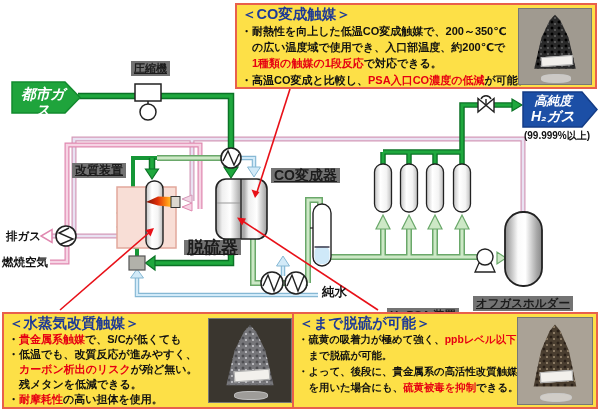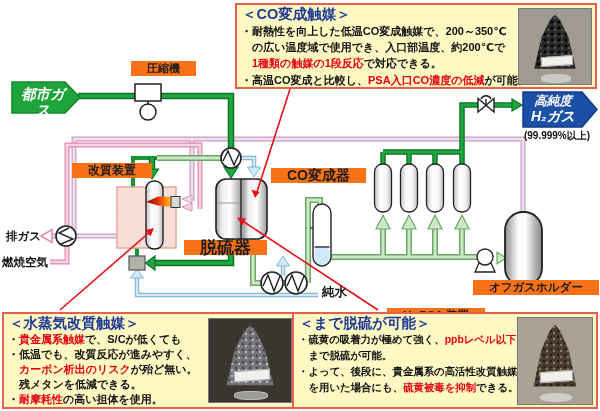--- a/index.html
+++ b/index.html
@@ -1,24 +1,24 @@
 <!DOCTYPE html>
 <html><head>
 <meta charset="utf-8">
 <style>
   html,body{margin:0;padding:0;background:#fff;}
   .stage{position:relative;width:600px;height:411px;background:#ffffff;overflow:hidden;
          font-family:"Liberation Sans","DejaVu Sans",sans-serif;}
   .stage svg{position:absolute;left:0;top:0;z-index:1;}
   .ov{position:absolute;z-index:2;}
-  .ylabel{background:#f97316;color:#1c1c1c;font-weight:bold;font-size:11px;
-          padding:1px 16px;white-space:nowrap;line-height:13px;}
+  .ylabel{background:#737373;color:#1c1c1c;font-weight:bold;font-size:11px;
+          padding:1px 3px;white-space:nowrap;line-height:13px;text-decoration:underline;}
   .plain{color:#111;font-weight:bold;font-size:11.5px;white-space:nowrap;}
   .flagtext{color:#fff;font-weight:bold;text-align:center;line-height:1.1;font-style:italic;}
-  .ann{position:absolute;z-index:3;background:#fef9c3;border:2px solid #e8604c;box-sizing:border-box;}
+  .ann{position:absolute;z-index:3;background:#fde047;border:2px solid #e8604c;box-sizing:border-box;}
   .ann .ttl{color:#1e3a96;font-weight:bold;font-size:14.5px;line-height:17px;margin:1px 0 0 5px;white-space:nowrap;}
   .ann .bullets{margin:0 14px 0 4px;}
   .bullet{font-weight:bold;color:#111;white-space:nowrap;}
   .bullet .red{color:#e60012;}
   .ann-top .bullet{font-size:11px;line-height:16.2px;}
   .ann-bl .bullet{font-size:11px;line-height:15px;}
   .ann-br .bullet{font-size:10.4px;line-height:16px;}
   .photo{position:absolute;border:1px solid #777;box-sizing:border-box;overflow:hidden;}
   .cone{position:absolute;left:14%;top:6%;width:72%;height:76%;
         clip-path:polygon(50% 2%,60% 12%,76% 42%,90% 97%,10% 97%,24% 42%,40% 12%);}
@@ -213,21 +213,21 @@
 
 <div class="ov flagtext" style="left:14px;top:87px;width:58px;font-size:14.5px;">都市ガス</div>
 <div class="ov ylabel" style="left:131px;top:61px;">圧縮機</div>
 <div class="ov ylabel" style="left:72px;top:163px;font-size:12px;">改質装置</div>
 <div class="ov plain" style="left:6px;top:229px;">排ガス</div>
 <div class="ov plain" style="left:2px;top:255px;">燃焼空気</div>
 <div class="ov ylabel" style="left:271px;top:168px;font-size:14px;">CO変成器</div>
 <div class="ov ylabel" style="left:184px;top:240px;font-size:17px;">脱硫器</div>
 <div class="ov plain" style="left:322px;top:284px;font-size:12.5px;">純水</div>
 <div class="ov ylabel" style="left:387px;top:267px;font-size:11.5px;margin-top:41px;">H₂ PSA 装置</div>
-<div class="ov ylabel" style="left:473px;top:280px;font-size:11.5px;">オフガスホルダー</div>
+<div class="ov ylabel" style="left:473px;top:296px;font-size:11.5px;">オフガスホルダー</div>
 <div class="ov flagtext" style="left:524px;top:95px;width:58px;font-size:12.5px;">
   <div>高純度</div>
   <div style="font-size:14px;">H₂ガス</div>
 </div>
 <div class="ov" style="left:514px;top:129px;width:86px;text-align:center;font-size:10px;font-weight:bold;color:#111;">(99.999%以上)</div>
 
 <div class="ann ann-top" style="left:235px;top:3px;width:362px;height:86px;">
   <div class="ttl">＜CO変成触媒＞</div>
   <div class="bullets">
         <div class="bullet"><span>・耐熱性を向上した低温CO変成触媒で、200～350℃</span></div>

